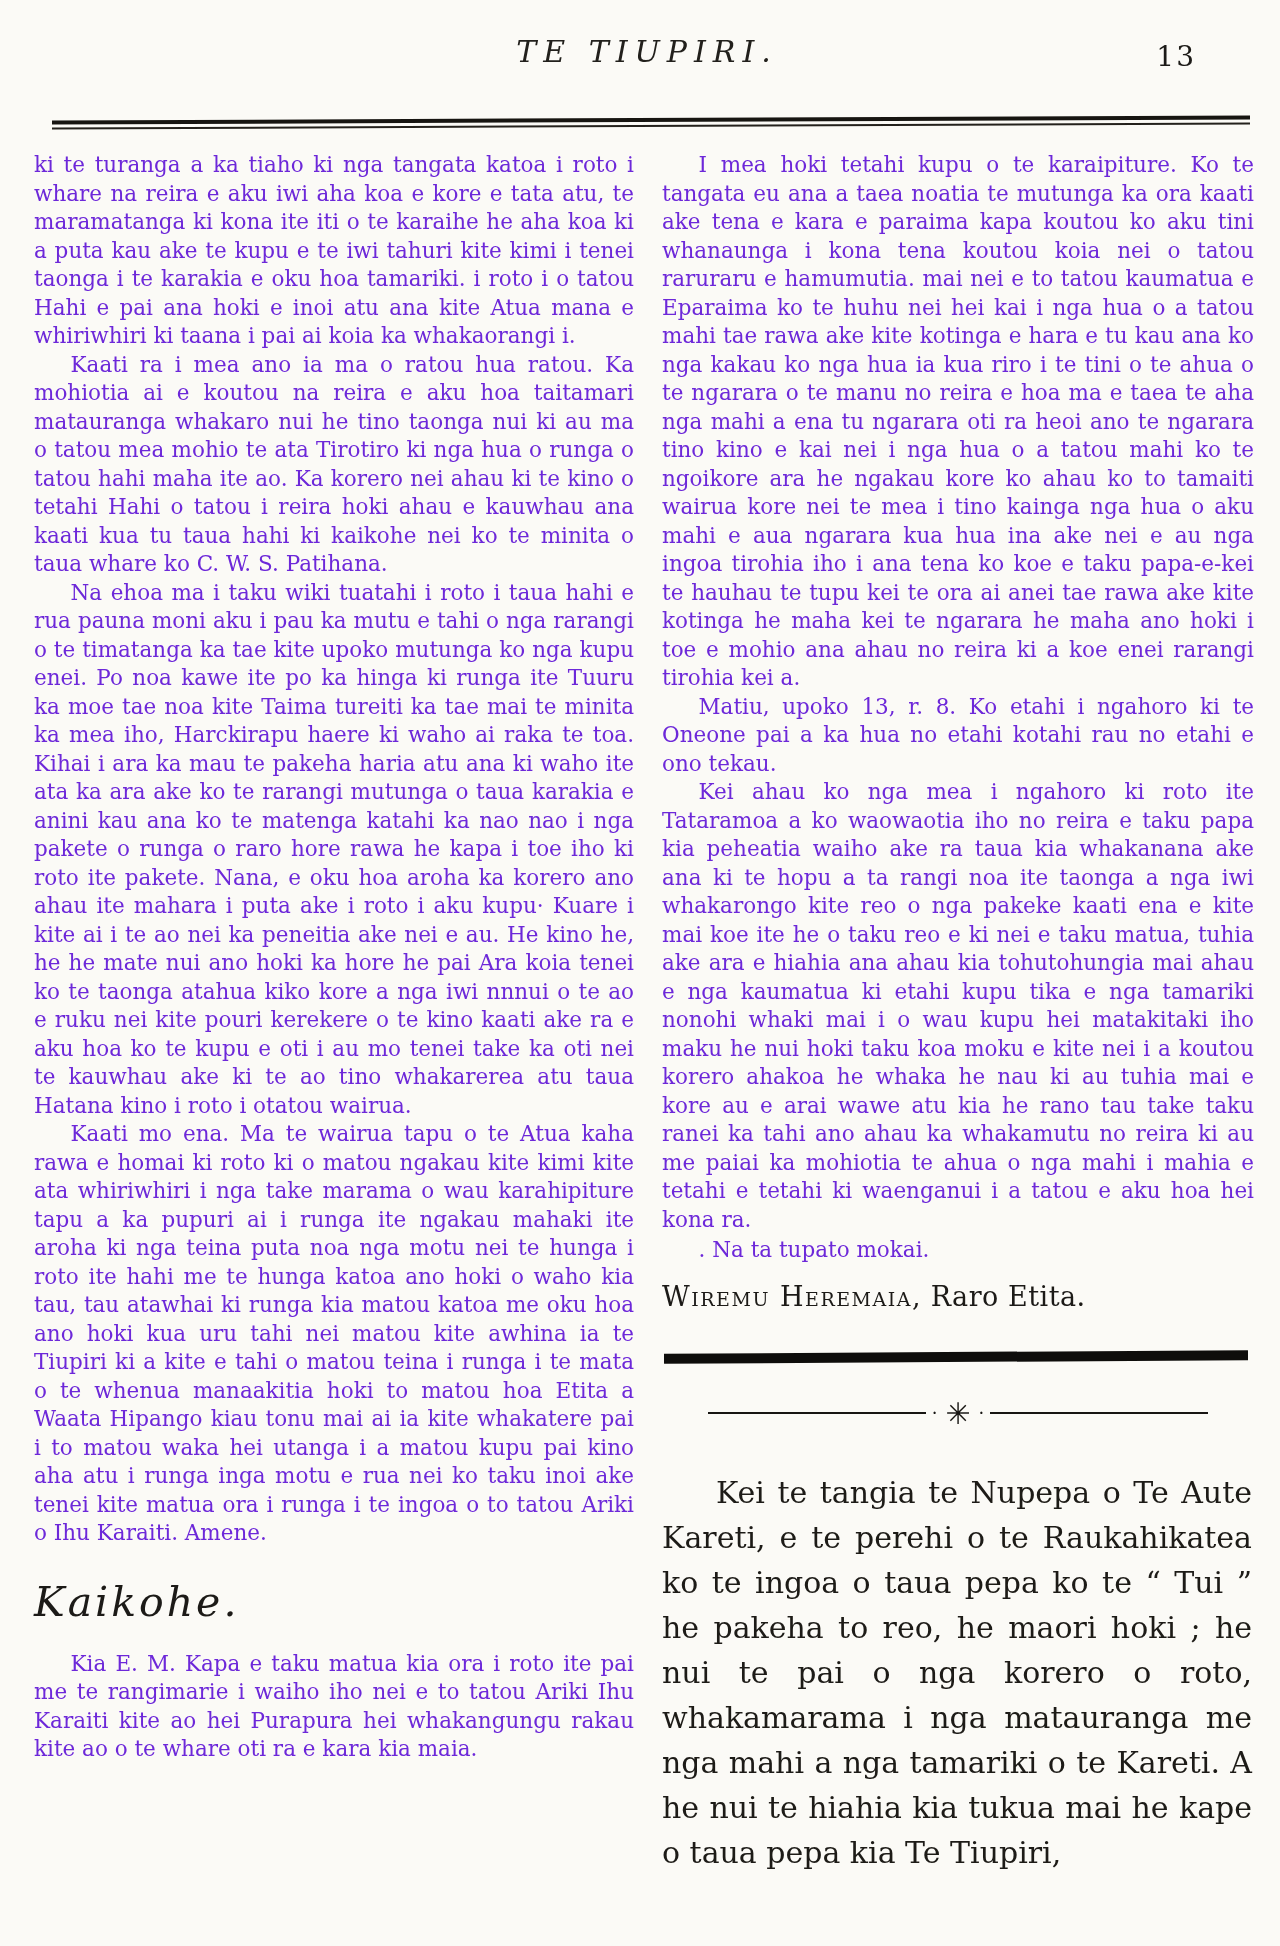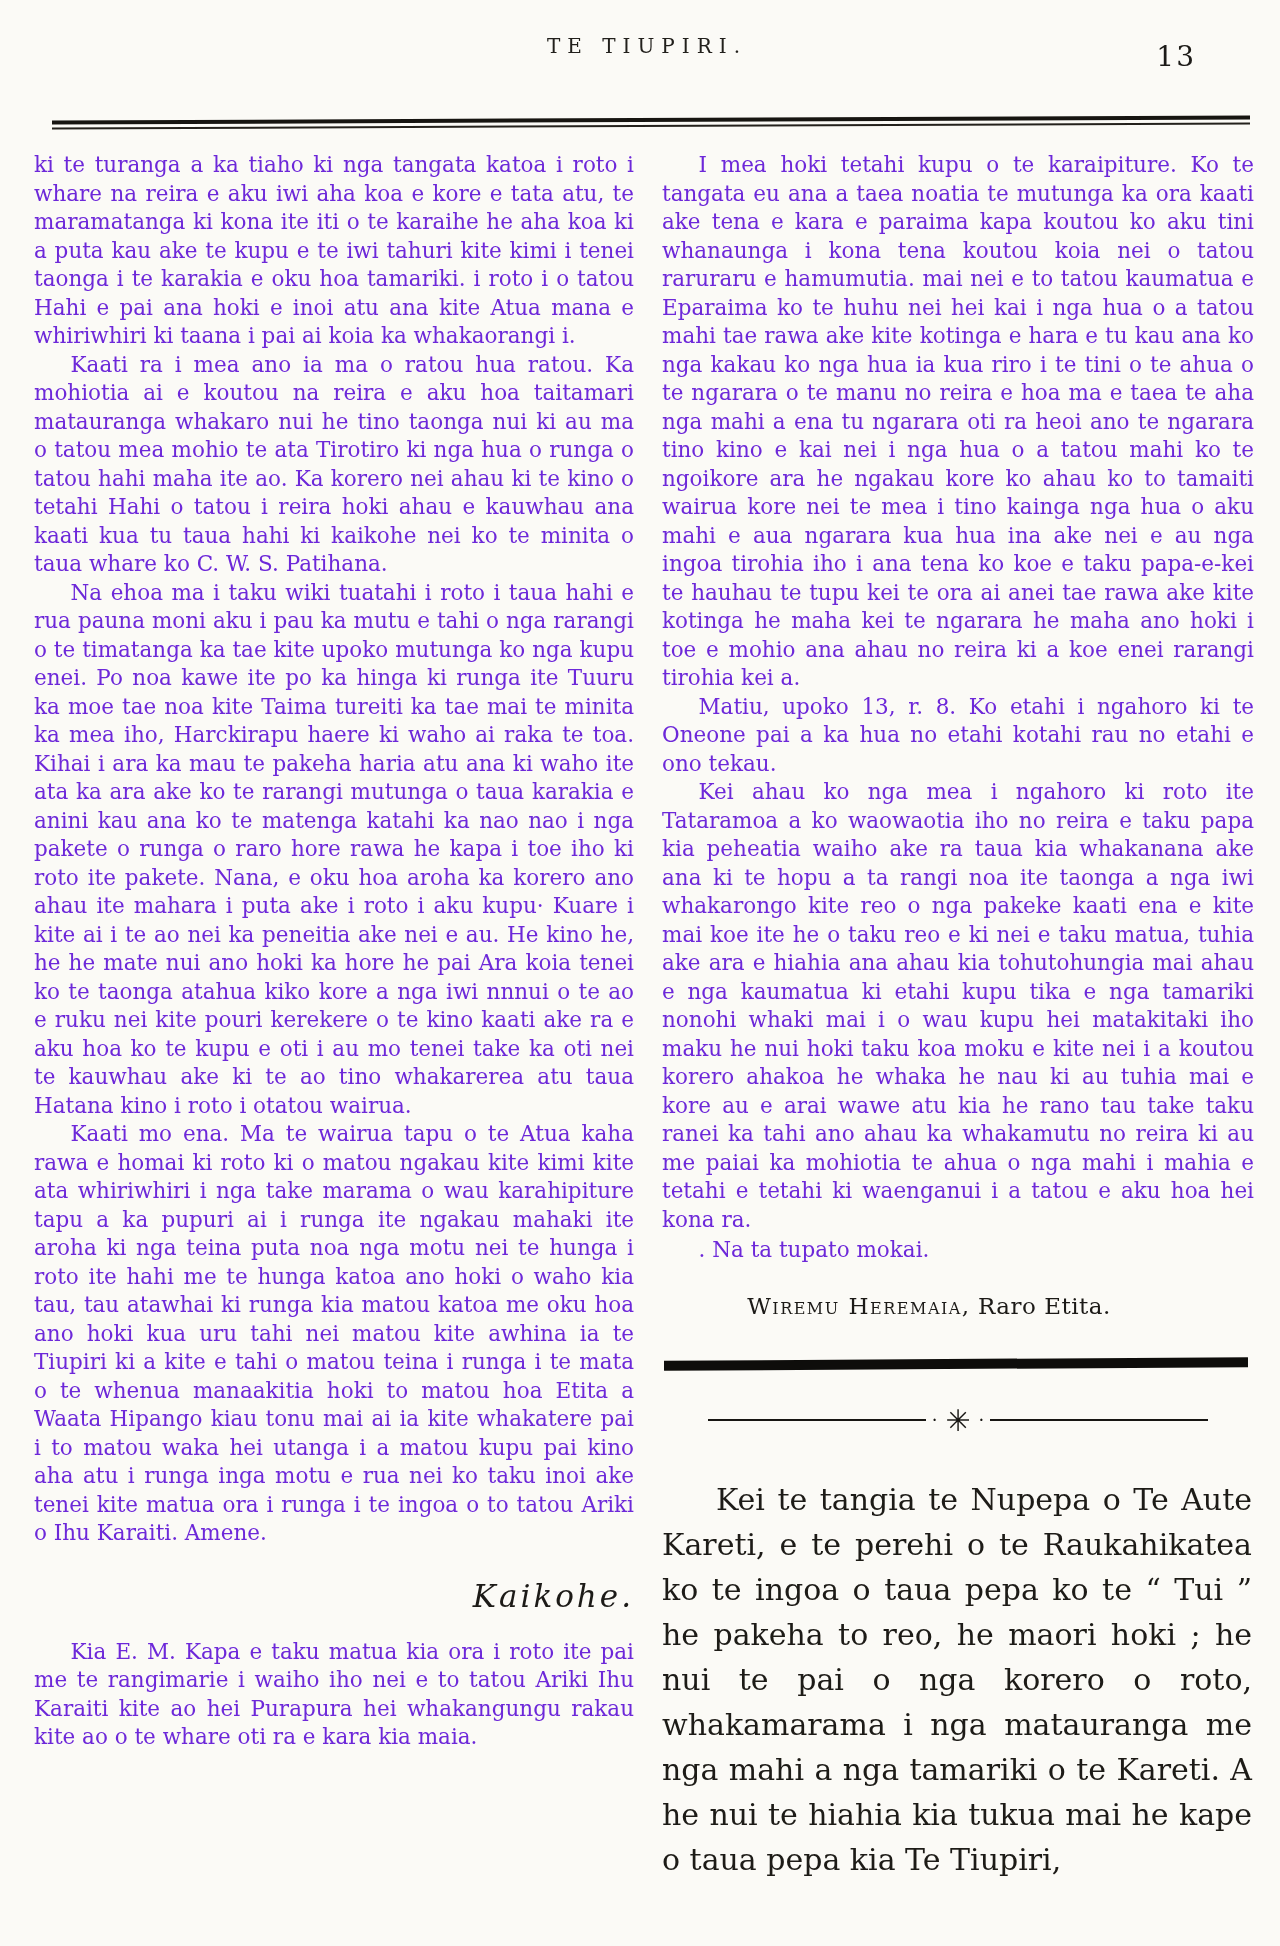--- a/index.html
+++ b/index.html
@@ -12,25 +12,26 @@
     background: #fbfaf6;
     color: #1c1a17;
     font-family: "DejaVu Serif", serif;
     padding: 26px 20px 0 34px;
     overflow: hidden;
   }
   
   .header { position: relative; height: 56px; }
   .masthead {
     text-align: center;
-    font-size: 20px;
+    font-size: 30px;
     letter-spacing: 7px;
     font-weight: normal;
     padding-top: 8px;
     color: #22201c;
+    font-style: italic;
   }
   .page-number {
     position: absolute;
     right: 64px;
     top: 14px;
     font-size: 28px;
     letter-spacing: 2px;
   }
   .header-rule {
     margin: 36px 10px 0 18px;
@@ -47,33 +48,33 @@
   .body-text {
     font-size: 21.5px;
     line-height: 28.5px;
     text-align: justify;
     color: #6d28d9;
   }
   .indent { text-indent: 1.7em; }
   
   .kaikohe-heading {
     margin: 30px 0 24px 0;
-    text-align: right;
+    text-align: left;
     font-style: italic;
-    font-size: 31px;
+    font-size: 41px;
     letter-spacing: 3px;
     font-weight: normal;
   }
   
   .signoff { margin-top: 2px; }
   .signature {
-    margin-top: 28px;
-    text-align: center;
+    margin-top: 16px;
+    text-align: left;
     padding-right: 58px;
-    font-size: 23px;
+    font-size: 27px;
     white-space: nowrap;
   }
   .sig-name { font-variant-caps: small-caps; letter-spacing: 1.5px; }
   .sig-role { letter-spacing: 0.5px; }
   .thick-rule {
     margin: 40px 6px 0 2px;
     height: 10px;
     background: #0e0d0b;
     transform: rotate(-0.35deg);
   }

